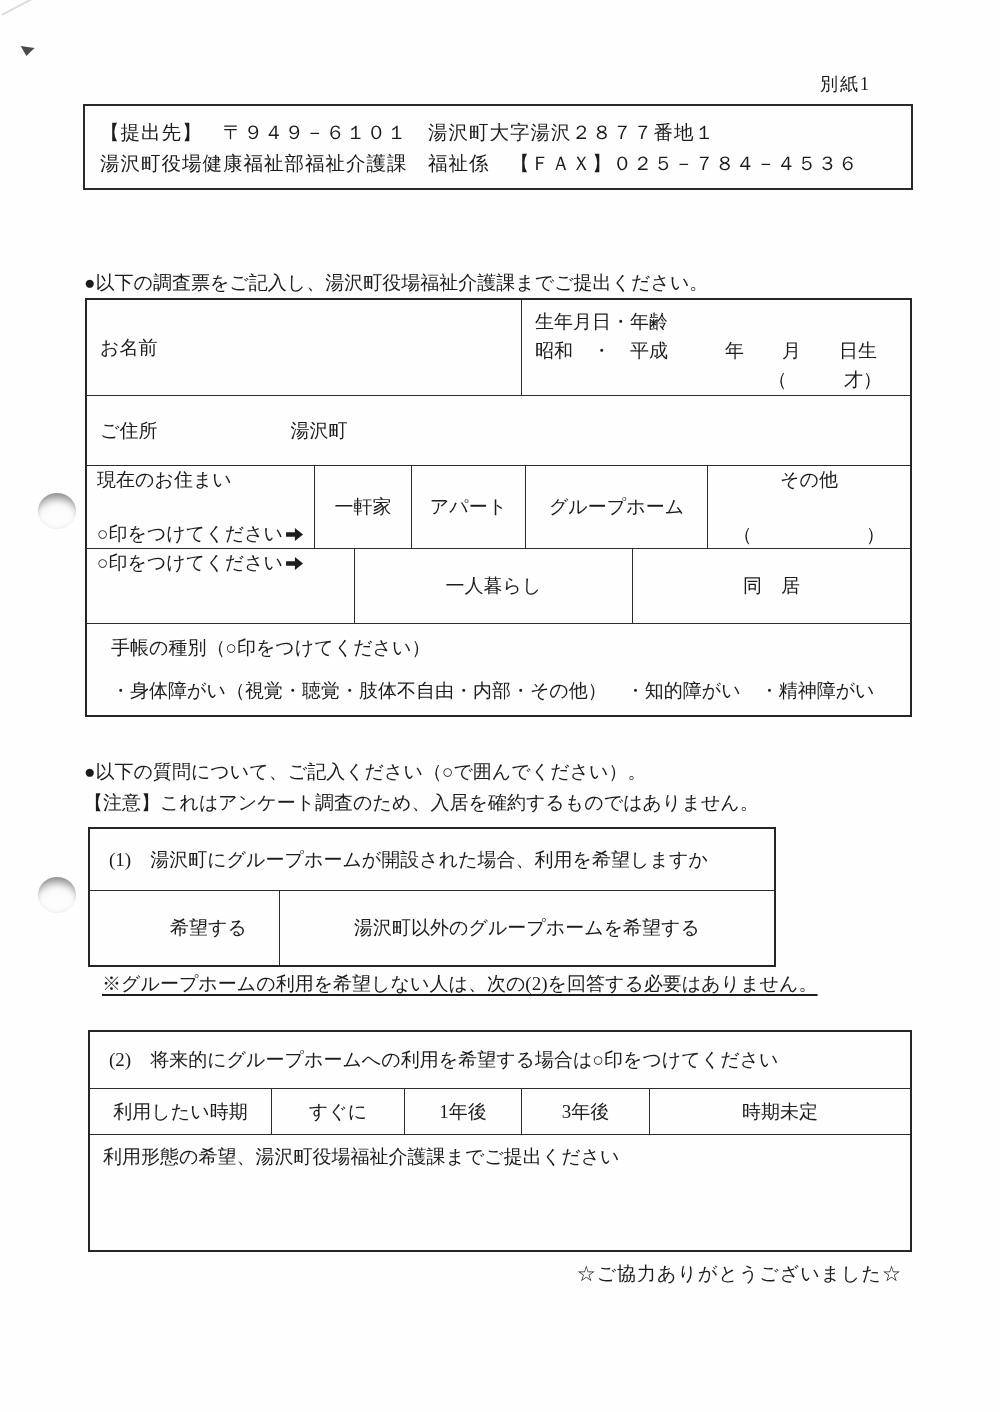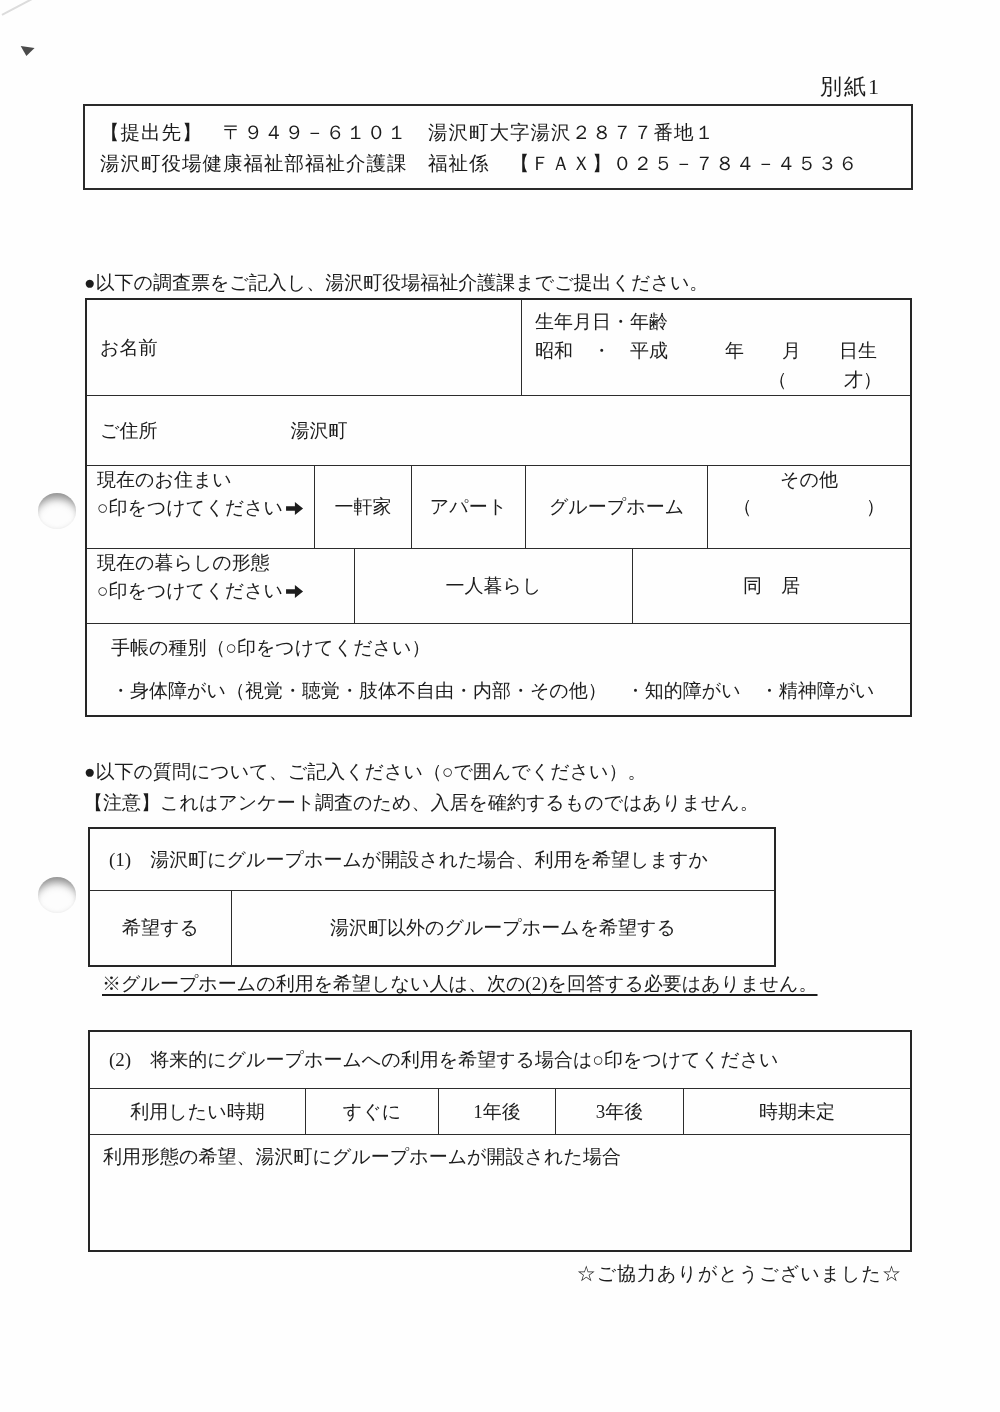--- a/index.html
+++ b/index.html
@@ -11,38 +11,38 @@
 
   
   .smudge { left:0; top:6px; width:34px; height:2px; background:#dcdcdc; transform:rotate(-28deg); }
   .tri-mark { left:20px; top:47px; width:0; height:0; border-left:7px solid transparent;
               border-right:7px solid transparent; border-top:9px solid #4b4b4b; transform:rotate(8deg); }
   .hole { width:38px; height:36px; border-radius:50%; background:#fdfdfd;
           box-shadow: inset 0 11px 9px -6px rgba(110,110,110,.8), inset 0 -2px 5px -3px rgba(170,170,170,.45); }
   .hole1 { left:38px; top:493px; }
   .hole2 { left:38px; top:877px; }
 
-  .corner { left:820px; top:72px; font-size:22px; letter-spacing:2px; }
+  .corner { left:820px; top:72px; font-size:18px; letter-spacing:2px; }
 
   .subbox { left:83px; top:104px; width:830px; height:86px; border:2px solid #2a2a2a;
             padding:11px 0 0 15px; line-height:31px; font-size:19.5px; letter-spacing:1px; }
 
   .title { left:0; top:220px; width:1000px; text-align:center; font-size:23px; letter-spacing:1.5px; font-weight:500; }
 
   .intro { left:84px; top:270px; }
 
   
   .tbl { border:2px solid #262626; background:#fefefe; }
   .trow { display:flex; border-bottom:1.5px solid #2c2c2c; }
   .trow:last-child { border-bottom:none; }
   .tcell { border-right:1.5px solid #2c2c2c; }
   .tcell:last-child { border-right:none; }
   .vcenter { display:flex; align-items:center; }
   .ccenter { display:flex; align-items:center; justify-content:center; text-align:center; }
-  .colmid  { display:flex; flex-direction:column; justify-content:flex-start; }
+  .colmid  { display:flex; flex-direction:column; justify-content:space-between; }
 
   .t1 { left:85px; top:298px; width:827px; }
   .t1r1 { height:96px; }
   .t1r2 { height:70px; }
   .t1r3 { height:83px; }
   .t1r4 { height:75px; }
   .t1r5 { height:91px; }
   .namecell { width:435px; padding-left:13px; }
   .birthcell { flex:1; padding:7px 0 0 13px; line-height:29px; }
   .birth3 { text-align:right; padding-right:28px; }
@@ -54,28 +54,28 @@
   .techou .l2 { margin-top:17px; }
 
   .arrow { display:inline-block; width:17px; height:13px; background:#1d1d1d; margin-left:3px; vertical-align:-1px;
            clip-path:polygon(0 32%,52% 32%,52% 0,100% 50%,52% 100%,52% 68%,0 68%); }
 
   .qintro { left:84px; top:759px; }
   .qcaution { left:84px; top:790px; }
 
   .q1box { left:88px; top:827px; width:688px; }
   .q1head { height:62px; padding-left:19px; }
-  .q1opts { height:74px; }
+  .q1opts { height:74px;padding-left:48px; }
   .c-q1a { width:142px; } .c-q1b { width:230px; } .c-q1c { flex:1; }
   .note { left:102px; top:971px; text-decoration:underline; text-decoration-thickness:1.5px; text-underline-offset:4px; }
 
   .q2box { left:88px; top:1030px; width:824px; }
   .q2head { height:57px; padding-left:19px; }
   .q2opts { height:46px; }
-  .c-q2a { width:216px; } .c-q2b { width:133px; } .c-q2c { width:117px; }
+  .c-q2a { width:182px; } .c-q2b { width:133px; } .c-q2c { width:117px; }
   .c-q2d { width:128px; } .c-q2e { width:133px; } .c-q2f { flex:1; }
   .q2free { height:115px; padding:9px 0 0 13px; }
 
   .thanks { left:540px; top:1261px; width:372px; text-align:right; padding-right:10px; letter-spacing:1px; }
 </style>
 </head>
 <body>
 
 <div class="page">
 
@@ -119,21 +119,20 @@
       <div class="tcell c-res2 ccenter">一軒家</div>
       <div class="tcell c-res3 ccenter">アパート</div>
       <div class="tcell c-res4 ccenter">グループホーム</div>
       <div class="tcell c-res5 colmid" style="align-items:center;">
         <div>その他</div>
         <div>（　　　　　　）</div>
       </div>
     </div>
     <div class="trow t1r4">
       <div class="tcell c-liv1 colmid lblcell">
-        <div>現在の暮らしの形態</div>
         <div>
           <span>○印をつけてください</span><span class="arrow"></span>
         </div>
       </div>
       <div class="tcell c-liv2 ccenter">一人暮らし</div>
       <div class="tcell c-liv3 ccenter">同　居</div>
     </div>
     <div class="trow t1r5">
       <div class="tcell techou" style="flex:1;">
         <div>手帳の種別（○印をつけてください）</div>
@@ -162,19 +161,19 @@
       <div>(2)　将来的にグループホームへの利用を希望する場合は○印をつけてください</div>
     </div>
     <div class="trow q2opts">
       <div class="tcell c-q2a ccenter">利用したい時期</div>
       <div class="tcell c-q2b ccenter">すぐに</div>
       <div class="tcell c-q2c ccenter">1年後</div>
       <div class="tcell c-q2d ccenter">3年後</div>
       <div class="tcell c-q2f ccenter">時期未定</div>
     </div>
     <div class="trow q2free">
-      <div>利用形態の希望、湯沢町にグループホームが開設された場合</div>
+      <div>利用形態の希望、湯沢町役場福祉介護課までご提出ください</div>
     </div>
   </div>
 
   <div class="abs thanks fs">☆ご協力ありがとうございました☆</div>
 
 </div>
 
 </body></html>

